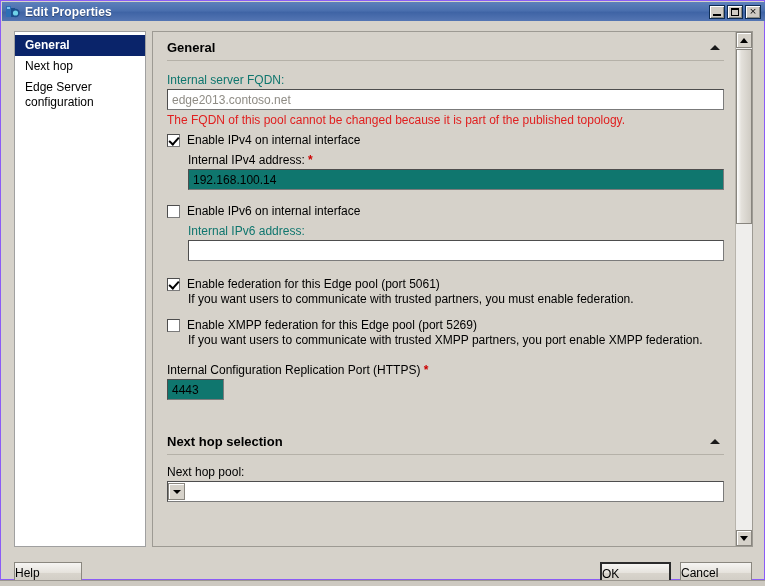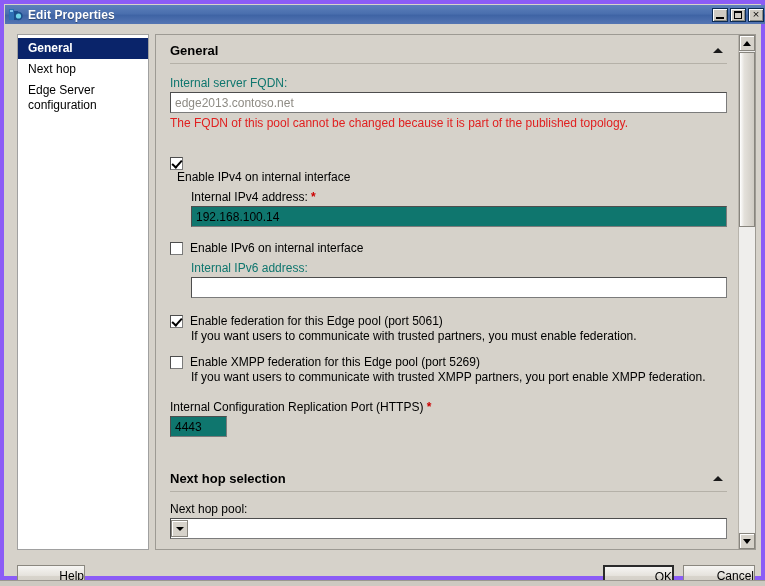--- a/index.html
+++ b/index.html
@@ -17,21 +17,21 @@
     -webkit-font-smoothing: none;
   }
 
   
   .window {
     position: absolute;
     left: 0; top: 0;
     width: 765px;
     height: 580px;
     background: #d6d2ca;
-    border: 4px solid #8b5cf6;
+    border: 1px solid #8b5cf6;
     box-sizing: border-box;
   }
 
   .titlebar {
     position: absolute;
     left: 1px; top: 1px;
     width: 763px;
     height: 19px;
     background: linear-gradient(to bottom, #5d80bb 0%, #4a6fae 45%, #3f64a5 55%, #5475b3 100%);
     display: flex;
@@ -320,21 +320,21 @@
   }
 
   
   .btn {
     font-family: "Liberation Sans", sans-serif;
     font-size: 12px;
     color: #000;
     background: linear-gradient(to bottom, #f6f5f3 0%, #e6e3dd 45%, #d8d4cc 50%, #cfcbc3 100%);
     border: 1px solid #8a877f;
     box-sizing: border-box;
-    text-align: right;
+    text-align: left;
     cursor: default;
     position: absolute;
     height: 23px;
     line-height: 21px;
   }
   .btn.default { border: 2px solid #2b2b2b; }
 
   #help-button  { left: 12px;  top: 541px; width: 68px; }
   #ok-button    { left: 598px; top: 541px; width: 71px; }
   #cancel-button{ left: 678px; top: 541px; width: 72px; }
@@ -392,21 +392,21 @@
           <span class="section-title">General</span>
           <span class="collapse-arrow"></span>
         </div>
 
         <div class="field-block" style="margin-top:12px;">
           <span class="lbl disabled">Internal server FQDN:</span>
           <input class="txt disabled" type="text" readonly="" disabled="" value="edge2013.contoso.net" style="">
           <div class="err">The FQDN of this pool cannot be changed because it is part of the published topology.</div>
         </div>
 
-        <div class="cbrow" style="margin-top:26px;flex-direction:column;">
+        <div class="cbrow" style="margin-top:6px;">
           <span class="cbox checked"></span>
           <span class="cbtext">Enable IPv4 on internal interface</span>
         </div>
         <div class="indent" style="margin-top:6px;">
           <span class="lbl">
             <span>Internal IPv4 address:</span>
             <span class="req">*</span>
           </span>
           <input class="txt" type="text" value="192.168.100.14" style="">
         </div>

